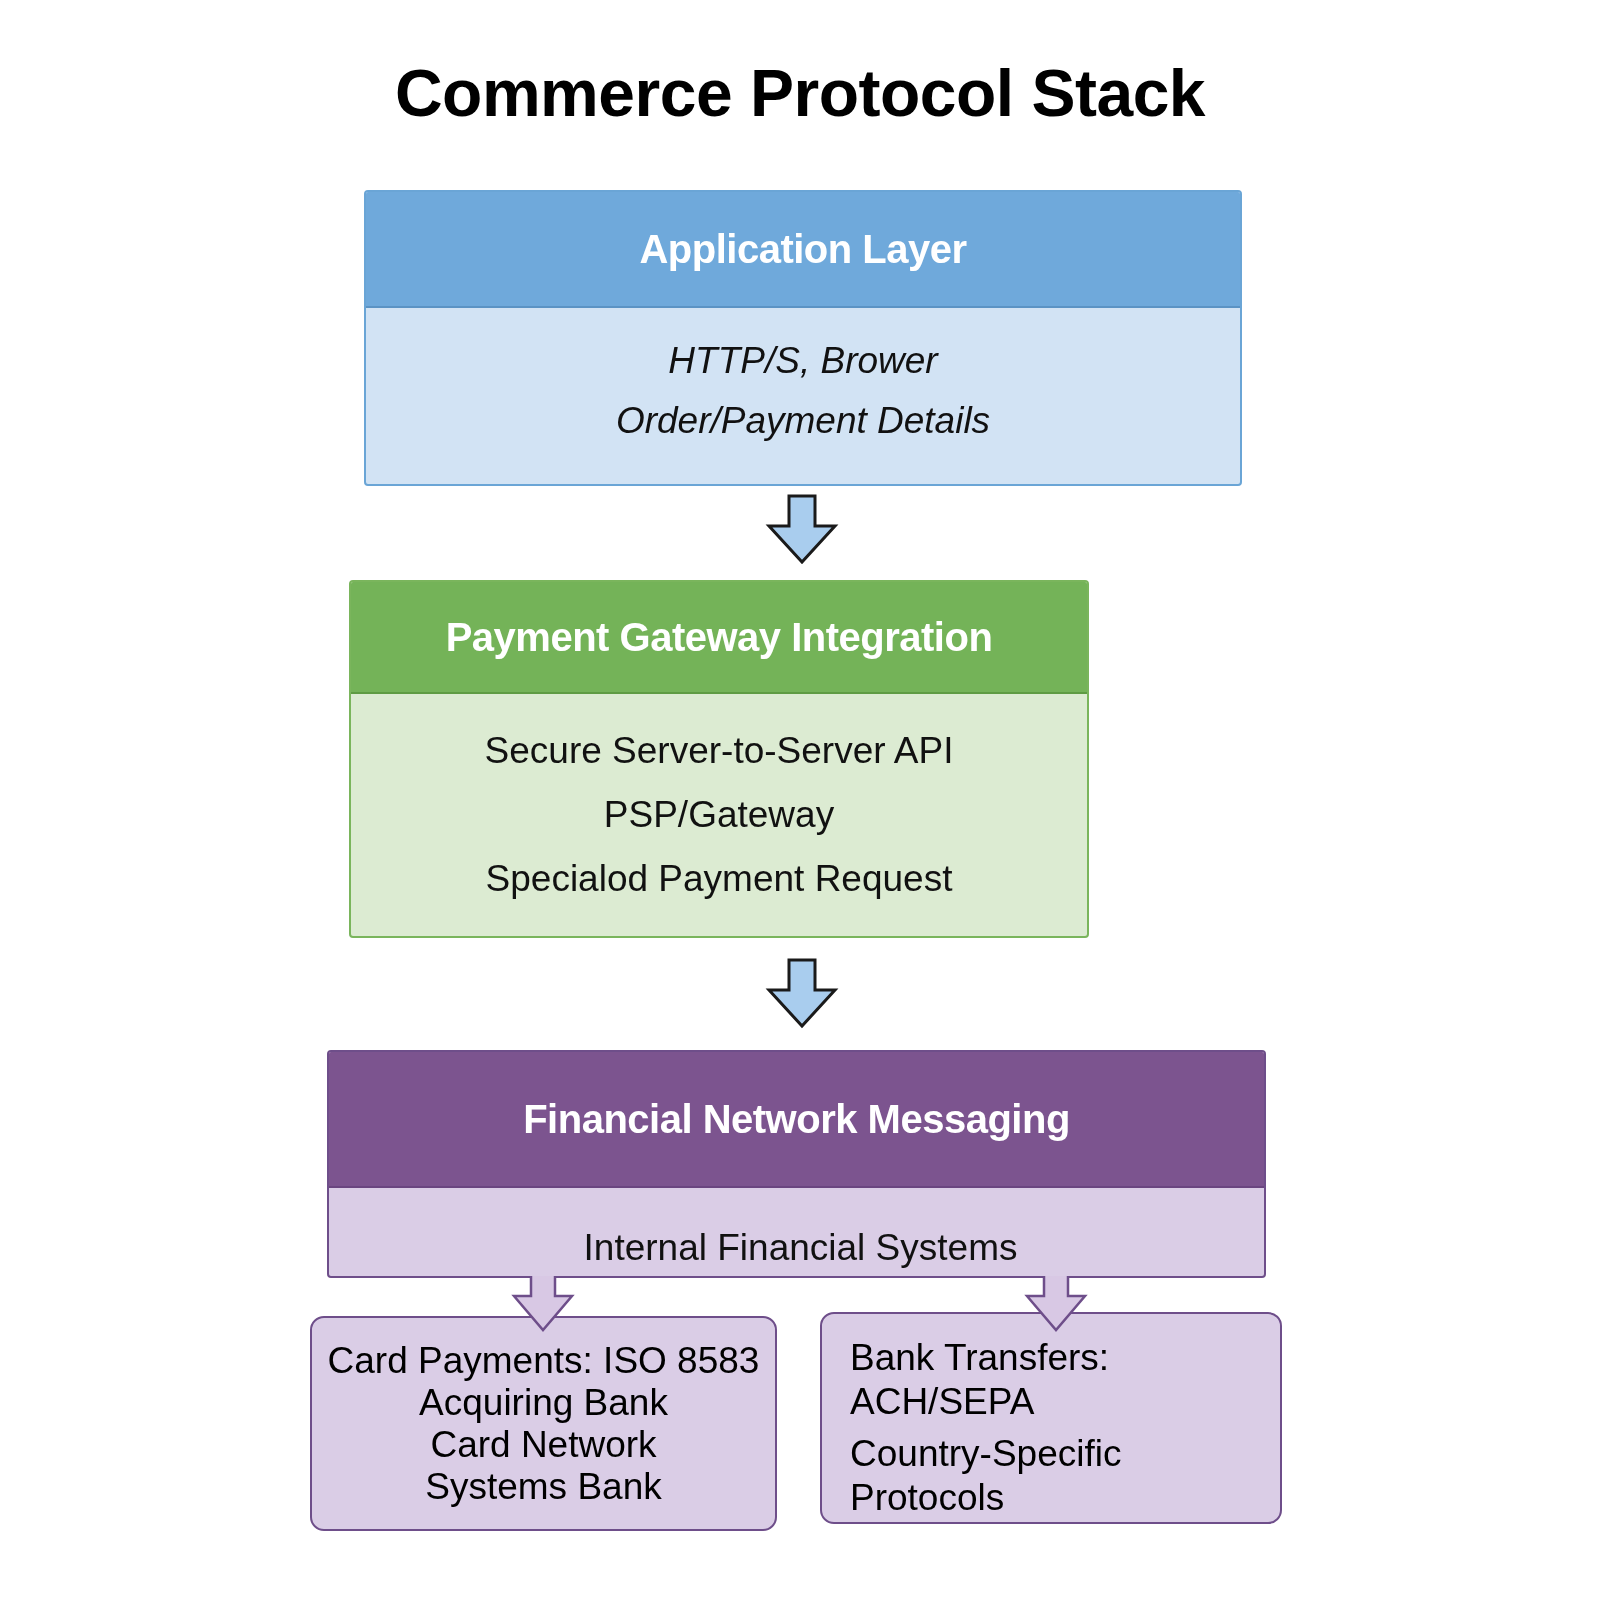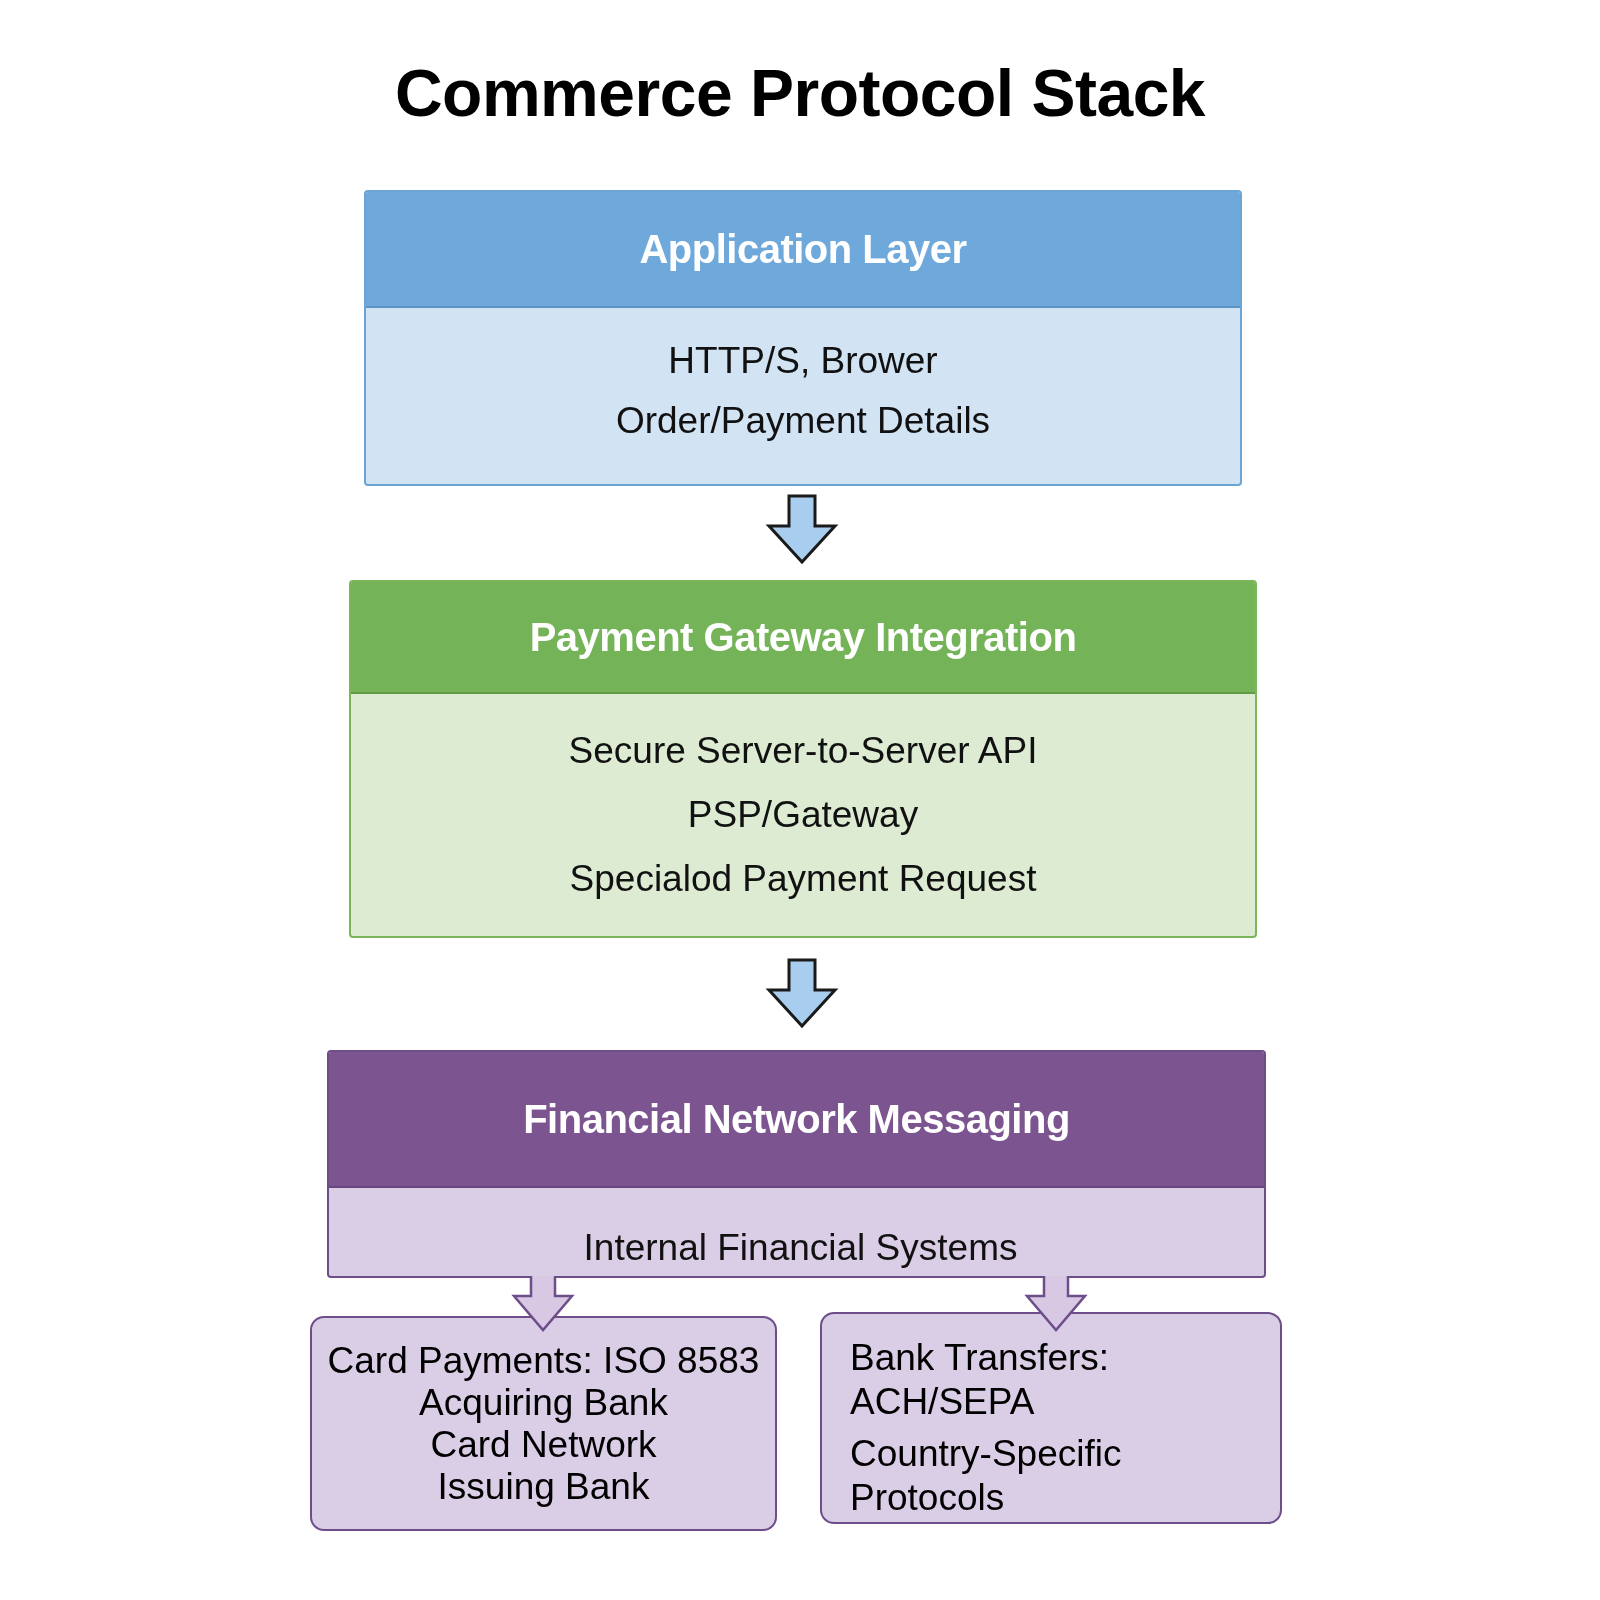--- a/index.html
+++ b/index.html
@@ -3,22 +3,22 @@
 <meta charset="utf-8">
 <style>
   html, body { margin:0; padding:0; background:#ffffff; }
   body { width:1600px; height:1600px; position:relative; overflow:hidden; font-family:"Liberation Sans", sans-serif; color:#111; }
   .title { position:absolute; left:0; width:1600px; top:55px; text-align:center; font-size:66px; font-weight:bold; letter-spacing:-0.5px; color:#000000; }
   .layer { position:absolute; border-radius:4px; overflow:hidden; box-sizing:border-box; }
   .layer .hdr { display:flex; align-items:center; justify-content:center; color:#fff; font-weight:bold; font-size:40px; letter-spacing:-0.5px; box-sizing:border-box; }
   .layer .body { display:flex; flex-direction:column; align-items:center; justify-content:center; font-size:37px; color:#111; box-sizing:border-box; }
   #l1 { left:364px; top:190px; width:878px; height:296px; border:2px solid #6aa5d6; background:#d2e3f4; }
   #l1 .hdr { height:116px; background:#6fa9db; border-bottom:2px solid #5b93c4; }
-  #l1 .body { height:176px; gap:18px; padding-bottom:10px; }
-  #l2 { left:349px; top:580px; width:908px; height:358px; border:2px solid #7ab55c; background:#dcebd2; }
+  #l1 .body { height:176px; gap:18px; padding-bottom:10px;font-style:italic; }
+  #l2 { left:349px; top:580px; width:740px; height:358px; border:2px solid #7ab55c; background:#dcebd2; }
   #l2 .hdr { height:112px; background:#74b358; border-bottom:2px solid #5e9b43; }
   #l2 .body { height:242px; gap:22px; }
   #l3 { left:327px; top:1050px; width:939px; height:228px; border:2px solid #6e4e8a; background:#dacde6; }
   #l3 .hdr { height:136px; background:#7c548f; border-bottom:2px solid #6a4580; }
   #l3 .body { height:120px;margin-left:8px; }
   .sub { position:absolute; border:2px solid #6e4e8a; background:#dacde6; border-radius:14px; box-sizing:border-box; font-size:37px; color:#000000; }
   #s1 { left:310px; top:1316px; width:467px; height:215px; display:flex; flex-direction:column; align-items:center; justify-content:center; line-height:42px; }
   #s2 { left:820px; top:1312px; width:462px; height:212px; padding:22px 0 0 28px; }
   #s2 .l { line-height:44px; }
   #s2 .gap { height:8px; }
@@ -58,21 +58,21 @@
   <div class="hdr">Financial Network Messaging</div>
   <div class="body">
     <div>Internal Financial Systems</div>
   </div>
 </div>
 
 <div class="sub" id="s1">
   <div>Card Payments: ISO 8583</div>
   <div>Acquiring Bank</div>
   <div>Card Network</div>
-  <div>Issuing Bank</div>
+  <div>Systems Bank</div>
 </div>
 
 <div class="sub" id="s2">
   <div class="l">Bank Transfers:</div>
   <div class="l">ACH/SEPA</div>
   <div class="gap"></div>
   <div class="l">Country-Specific Protocols</div>
 </div>
 
 <svg class="arrow" style="left:510px;top:1276px" width="66" height="56" viewBox="0 0 66 56">

